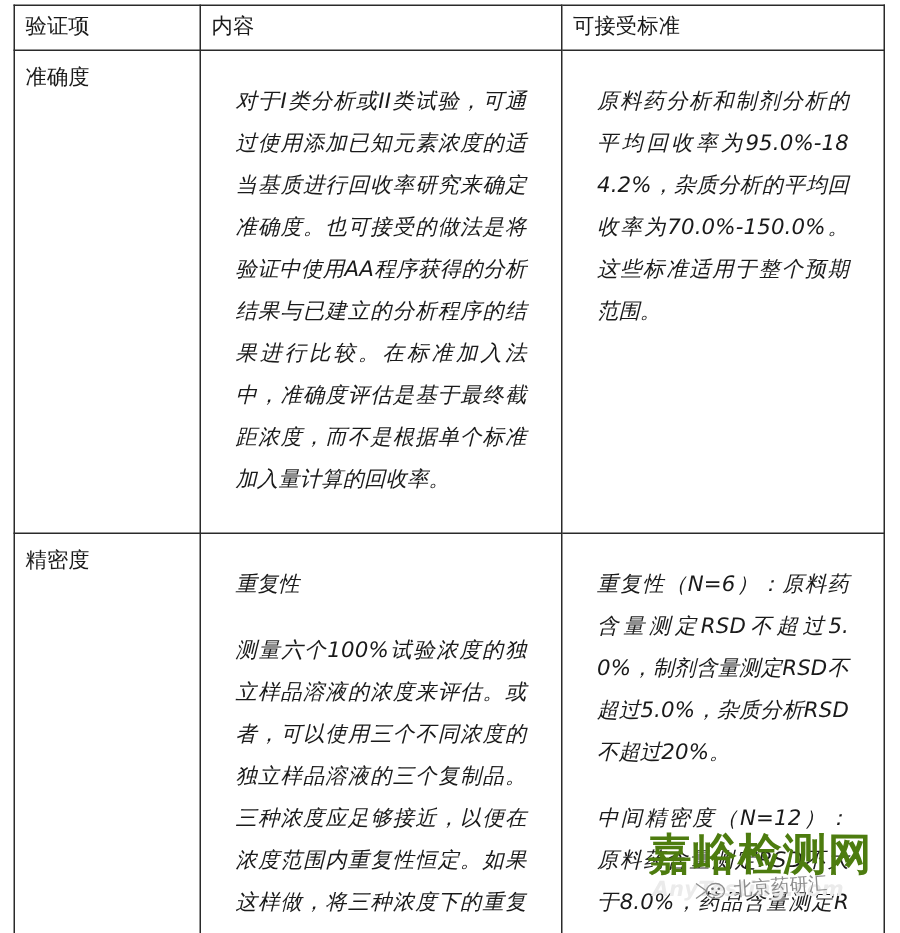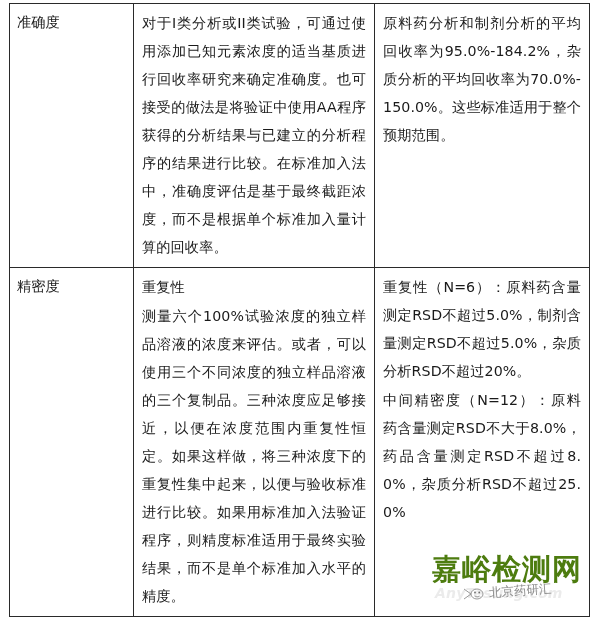--- a/index.html
+++ b/index.html
@@ -54,22 +54,23 @@
     line-height: 21px;
     padding-top: 4px;
     padding-bottom: 4px;
   }
 
   td.cell-item {
     white-space: nowrap;
   }
 
   .para {
-    margin: 1px;
+    margin: 16px;
     padding: 0;
+    font-style: italic;
   }
   .para + .para {
     margin-top: 0;
   }
   .just {
     text-align: justify;
     text-justify: inter-character;
   }
 
   
@@ -122,20 +123,25 @@
 <div id="doc-root">
 
   <table class="val-table">
     <colgroup>
       <col class="c-item">
       <col class="c-body">
       <col class="c-crit">
     </colgroup>
     <tbody>
 
+      <tr class="head-row">
+        <td class="cell-item">验证项</td>
+        <td>内容</td>
+        <td>可接受标准</td>
+      </tr>
 
       <tr>
         <td class="cell-item">准确度</td>
         <td>
           <p class="para just">对于I类分析或II类试验，可通过使用添加已知元素浓度的适当基质进行回收率研究来确定准确度。也可接受的做法是将验证中使用AA程序获得的分析结果与已建立的分析程序的结果进行比较。在标准加入法中，准确度评估是基于最终截距浓度，而不是根据单个标准加入量计算的回收率。</p>
         </td>
         <td>
           <p class="para just">原料药分析和制剂分析的平均回收率为95.0%-184.2%，杂质分析的平均回收率为70.0%-150.0%。这些标准适用于整个预期范围。</p>
         </td>
       </tr>

